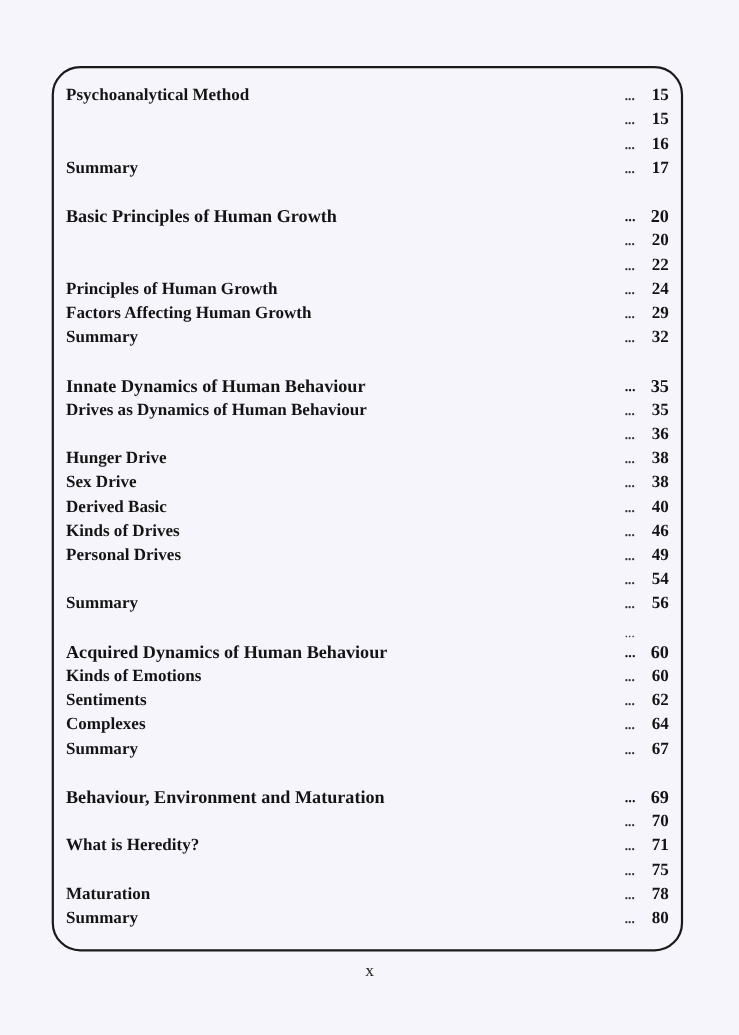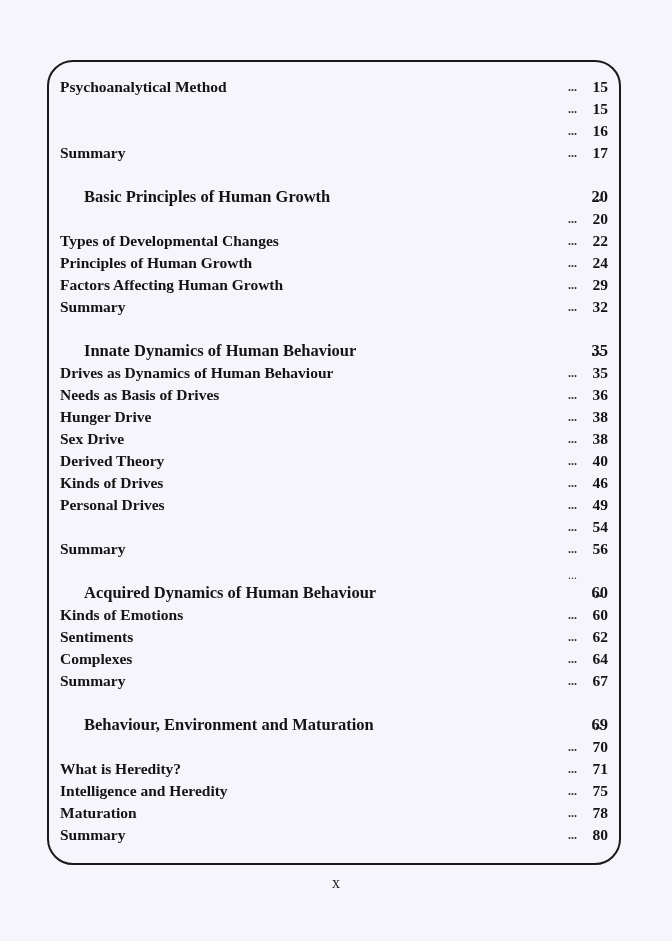--- a/index.html
+++ b/index.html
@@ -35,21 +35,20 @@
       position: relative;
       height: 22px;
       line-height: 22px;
       font-size: 15.5px;
       white-space: nowrap;
       font-weight: bold;
     }
     .row.heading {
       font-weight: bold;
       font-size: 16.5px;
-      margin-left: 24px;
     }
     .row .title {
       position: absolute;
       left: 0;
     }
     .row .dots {
       position: absolute;
       left: 508px;
       width: 24px;
       text-align: left;
@@ -119,21 +118,20 @@
   <div class="row heading">
     <span class="title">Basic Principles of Human Growth</span>
     <span class="dots">...</span>
     <span class="page">20</span>
   </div>
   <div class="row">
     <span class="dots">...</span>
     <span class="page">20</span>
   </div>
   <div class="row">
-    <span class="title">Types of Developmental Changes</span>
     <span class="dots">...</span>
     <span class="page">22</span>
   </div>
   <div class="row">
     <span class="title">Principles of Human Growth</span>
     <span class="dots">...</span>
     <span class="page">24</span>
   </div>
   <div class="row">
     <span class="title">Factors Affecting Human Growth</span>
@@ -152,36 +150,35 @@
     <span class="title">Innate Dynamics of Human Behaviour</span>
     <span class="dots">...</span>
     <span class="page">35</span>
   </div>
   <div class="row">
     <span class="title">Drives as Dynamics of Human Behaviour</span>
     <span class="dots">...</span>
     <span class="page">35</span>
   </div>
   <div class="row">
-    <span class="title">Needs as Basis of Drives</span>
     <span class="dots">...</span>
     <span class="page">36</span>
   </div>
   <div class="row">
     <span class="title">Hunger Drive</span>
     <span class="dots">...</span>
     <span class="page">38</span>
   </div>
   <div class="row">
     <span class="title">Sex Drive</span>
     <span class="dots">...</span>
     <span class="page">38</span>
   </div>
   <div class="row">
-    <span class="title">Derived Theory</span>
+    <span class="title">Derived Basic</span>
     <span class="dots">...</span>
     <span class="page">40</span>
   </div>
   <div class="row">
     <span class="title">Kinds of Drives</span>
     <span class="dots">...</span>
     <span class="page">46</span>
   </div>
   <div class="row">
     <span class="title">Personal Drives</span>
@@ -238,21 +235,20 @@
   <div class="row">
     <span class="dots">...</span>
     <span class="page">70</span>
   </div>
   <div class="row">
     <span class="title">What is Heredity?</span>
     <span class="dots">...</span>
     <span class="page">71</span>
   </div>
   <div class="row">
-    <span class="title">Intelligence and Heredity</span>
     <span class="dots">...</span>
     <span class="page">75</span>
   </div>
   <div class="row">
     <span class="title">Maturation</span>
     <span class="dots">...</span>
     <span class="page">78</span>
   </div>
   <div class="row">
     <span class="title">Summary</span>

